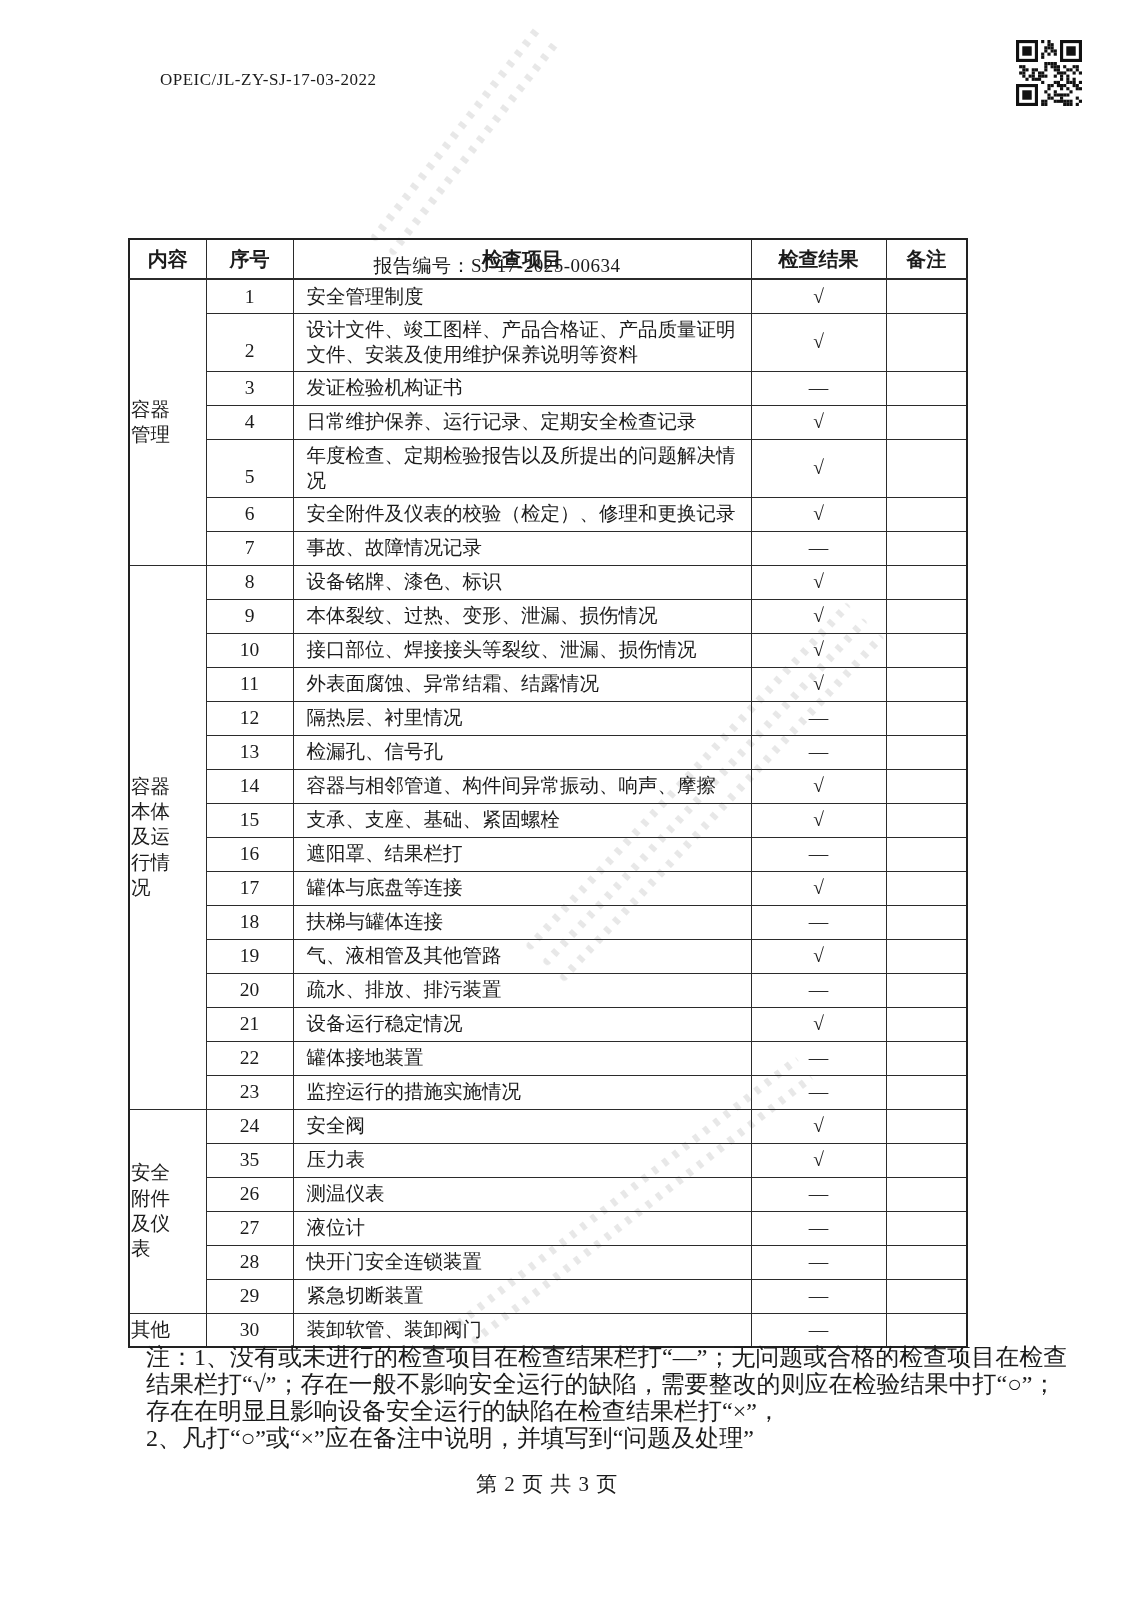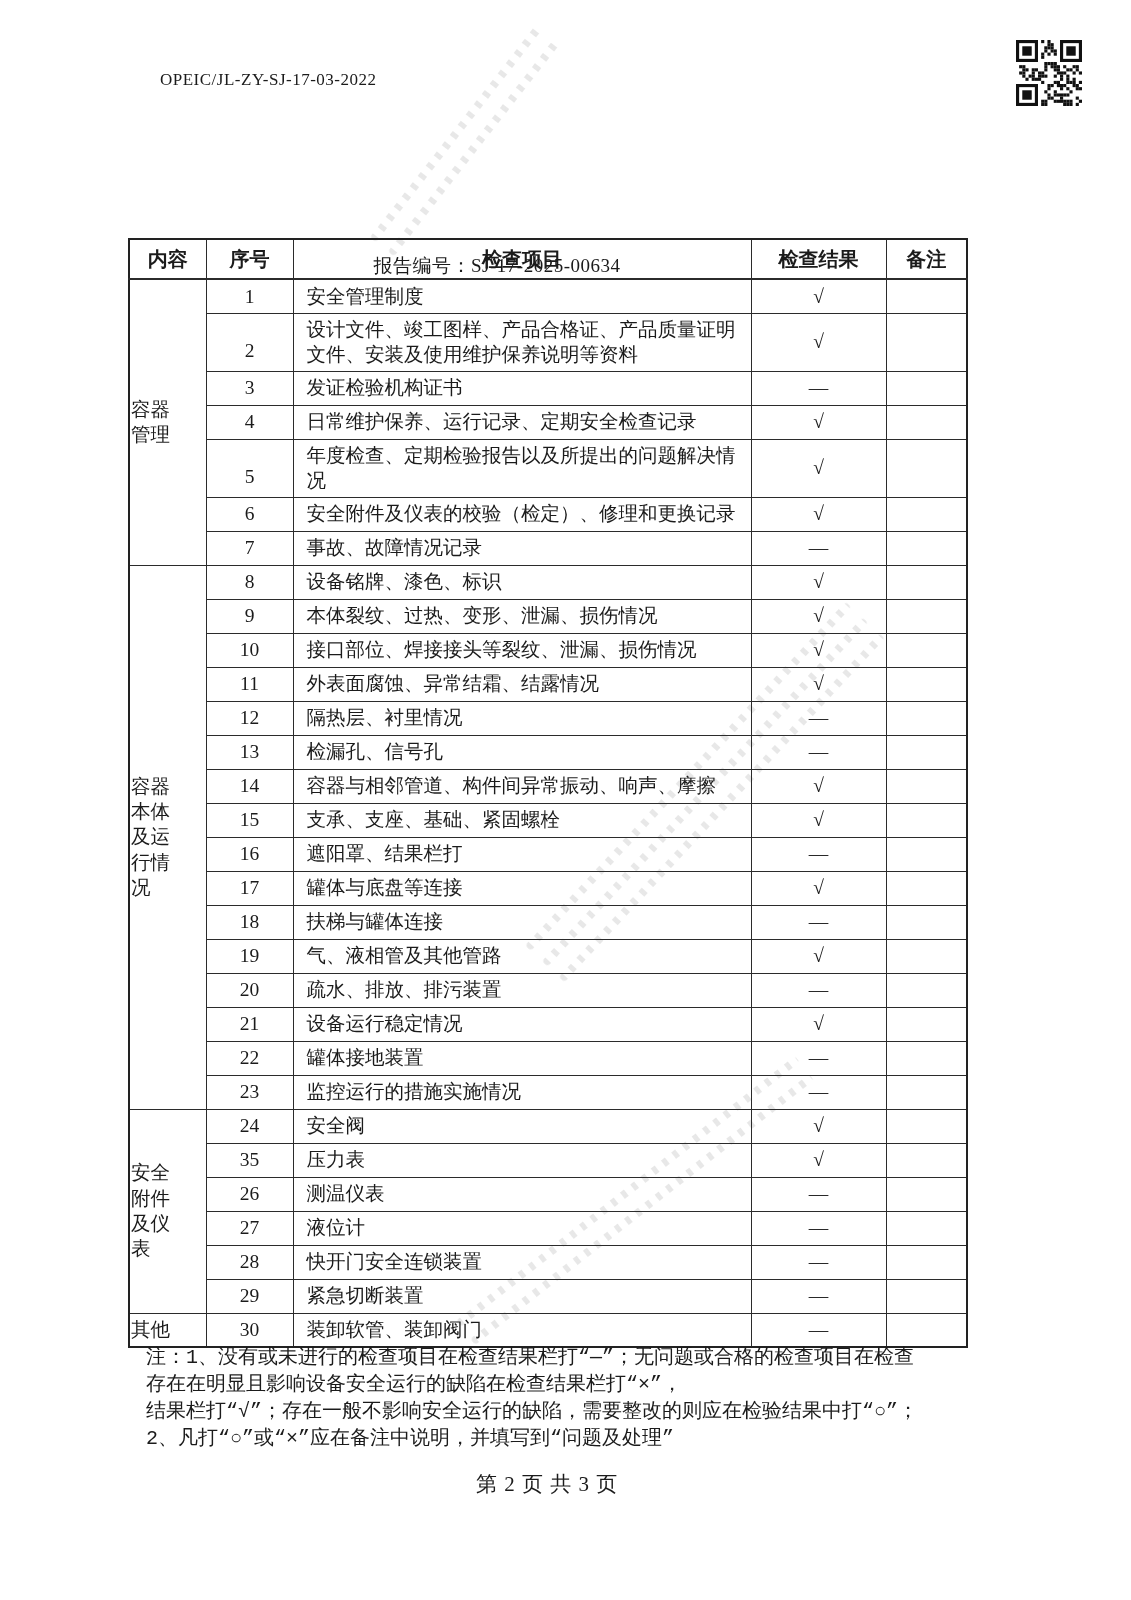--- a/index.html
+++ b/index.html
@@ -43,21 +43,21 @@
   table.insp tbody tr { height:34px; }
   table.insp tbody tr.tall { height:58px; }
   td.col-group { text-align:left; white-space:pre-line; line-height:1.85; font-size:20px; }
   td.col-no { text-align:center; }
   tr.tall td.col-no { vertical-align:bottom; padding-bottom:7px; }
   td.col-item { padding:2px 6px 2px 13px; }
   td.col-result { text-align:center; font-size:20px; }
   td.col-remark { }
   .notes {
     position:absolute; left:146px; top:1344px; width:836px;
-    font-size:20px; line-height:27px;font-family:Liberation Mono, monospace;
+    font-size:24px; line-height:27px;
   }
   .notes div { white-space:nowrap; }
   .footer {
     position:absolute; left:128px; top:1470px; width:838px; text-align:center;
     font-size:21px; letter-spacing:1px; white-space:nowrap;
   }
   .wm { position:absolute; opacity:.45; filter:blur(.7px); pointer-events:none; }
   .wm .ln {
     height:8px; margin:15px 0; border-radius:4px;
     background:repeating-linear-gradient(90deg, rgba(120,120,120,.38) 0 5px, transparent 5px 13px);
@@ -421,20 +421,20 @@
           <td class="col-no">30</td>
           <td class="col-item">装卸软管、装卸阀门</td>
           <td class="col-result">—</td>
           <td class="col-remark"></td>
         </tr>
       </tbody>
   </table>
 
   <div class="notes" id="notes">
       <div>注：1、没有或未进行的检查项目在检查结果栏打“—”；无问题或合格的检查项目在检查</div>
+      <div>结果栏打“√”；存在一般不影响安全运行的缺陷，需要整改的则应在检验结果中打“○”；</div>
       <div>存在在明显且影响设备安全运行的缺陷在检查结果栏打“×”，</div>
-      <div>结果栏打“√”；存在一般不影响安全运行的缺陷，需要整改的则应在检验结果中打“○”；</div>
       <div>2、凡打“○”或“×”应在备注中说明，并填写到“问题及处理”</div>
     </div>
 
   <div class="footer">第 2 页 共 3 页</div>
 
 </div>
 
 </body></html>

